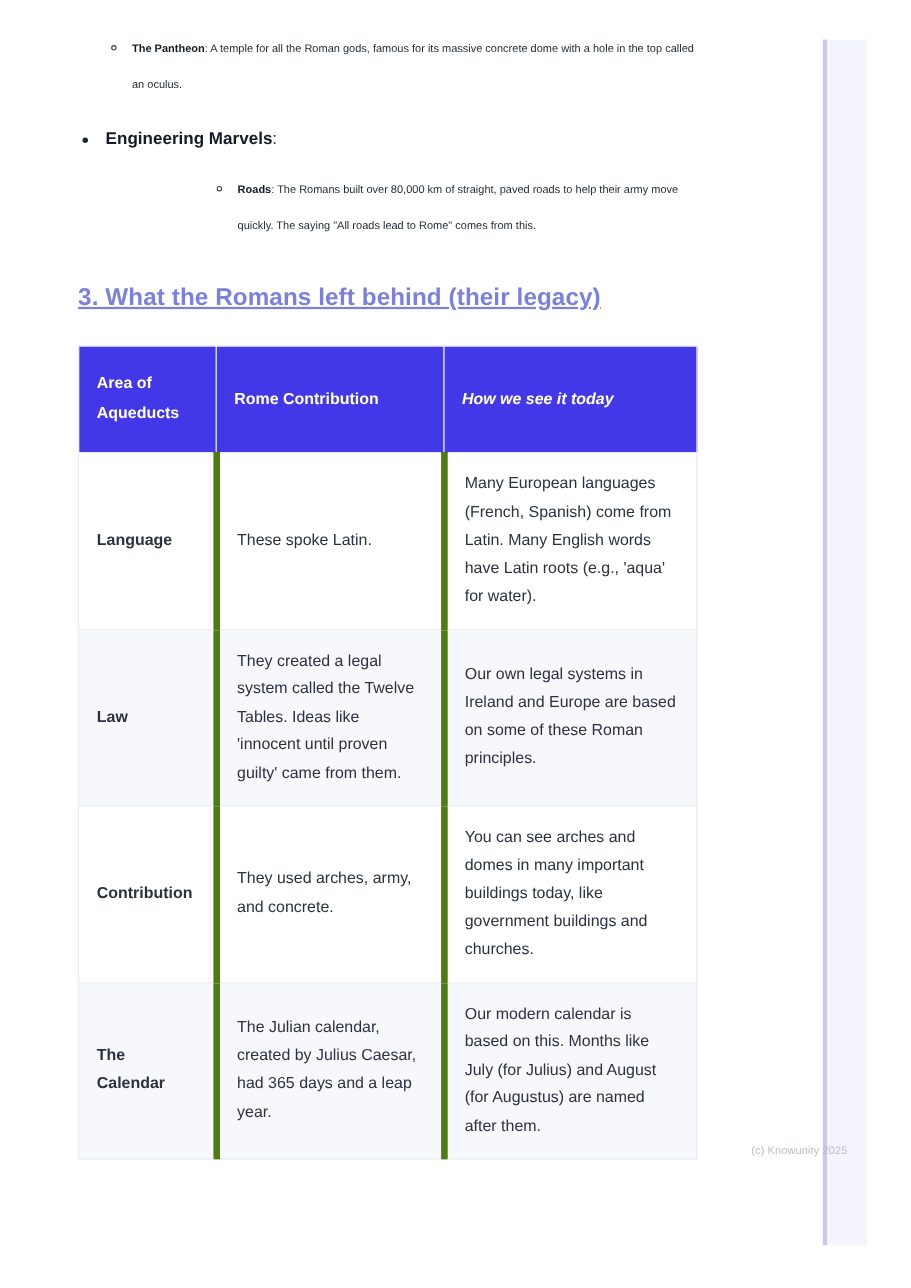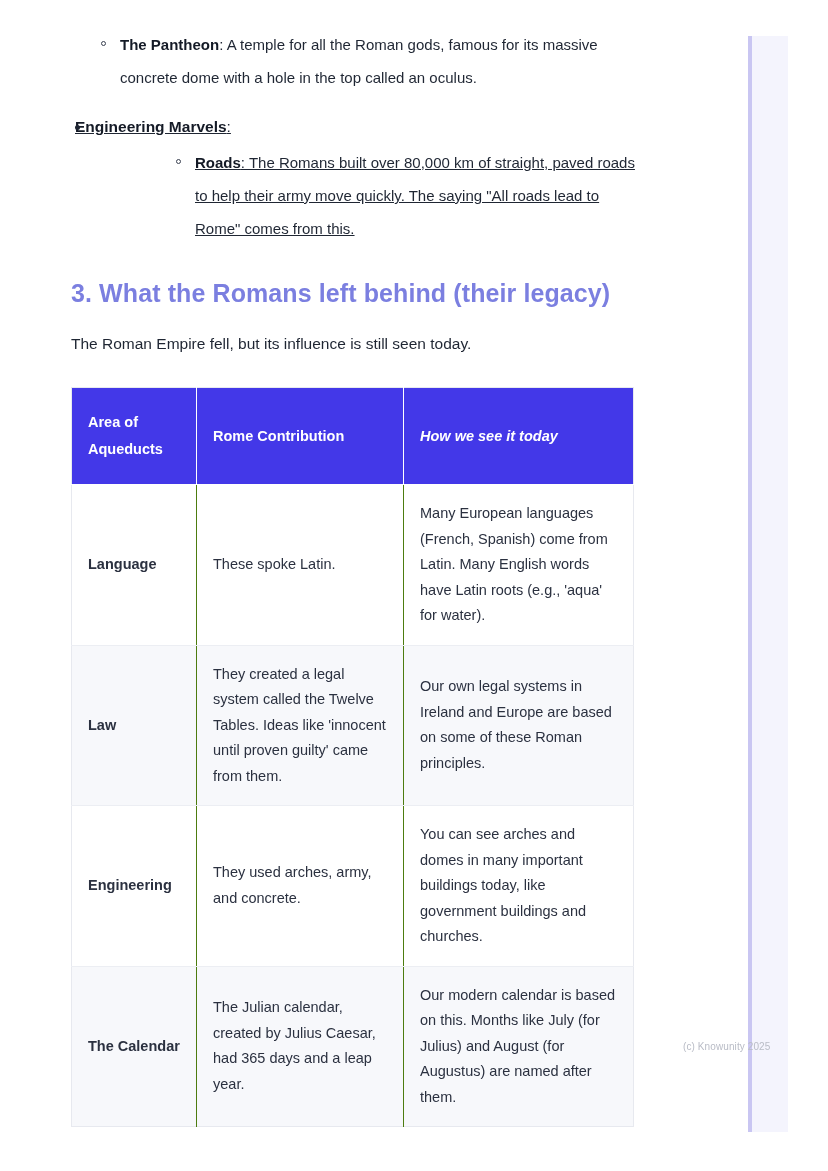--- a/index.html
+++ b/index.html
@@ -45,26 +45,25 @@
   }
 
   
   ul.lvl1 {
     list-style: none;
     margin: 0;
     padding: 0;
   }
   ul.lvl1 > li.bullet1 {
     position: relative;
-    padding-left: 75px;
+    padding-left: 96px;
     margin: 0 0 4px 0;
     font-size: 15.5px;
     line-height: 30px;
     color: #1f2633;
-    text-decoration: underline;
   }
   ul.lvl1 > li.bullet1::before {
     content: "";
     position: absolute;
     left: 75px;
     top: 13px;
     width: 5px;
     height: 5px;
     border-radius: 50%;
     background: #1f2633;
@@ -72,51 +71,52 @@
   ul.lvl2 {
     list-style: none;
     margin: 0;
     padding: 0;
   }
   ul.lvl2 > li.bullet2 {
     position: relative;
     padding-left: 120px;
     padding-right: 70px;
     margin: 0 0 18px 0;
-    font-size: 15px;
+    font-size: 10px;
     line-height: 33px;
     color: #1f2633;
   }
   ul.lvl2 > li.bullet2::before {
     content: "";
     position: absolute;
     left: 101px;
     top: 13px;
     width: 5px;
     height: 5px;
     border-radius: 50%;
     border: 1.3px solid #3b4252;
     background: transparent;
     box-sizing: border-box;
   }
   .term {
     font-weight: bold;
     color: #141a26;
   }
 
-  .nested-group { margin-top: 4px; }
+  .nested-group { margin-top: 14px; }
 
   
   h2.section-heading {
     margin: 34px 0 0 71px;
-    font-size: 25px;
+    font-size: 22px;
     line-height: 28px;
     font-weight: bold;
     color: #7b7fe0;
     letter-spacing: 0.1px;
+    text-decoration: underline;
   }
 
   p.lede {
     margin: 24px 0 0 71px;
     font-size: 15.5px;
     line-height: 26px;
     color: #1f2633;
   }
 
   
@@ -143,21 +143,21 @@
     border-right: 1px solid #ffffff;
     border-bottom: 1px solid #ffffff;
   }
   table.legacy-table thead th:last-child { border-right: none; font-style: italic; }
 
   table.legacy-table tbody td {
     font-size: 14.5px;
     line-height: 25.5px;
     vertical-align: middle;
     padding: 16px 16px;
-    border-right: 1px solid #4d7c0f;
+    border-right: 6px solid #4d7c0f;
     border-bottom: 1px solid #eceef3;
     color: #2b3140;
   }
   table.legacy-table tbody td:last-child { border-right: none; }
   table.legacy-table tbody tr:last-child td { border-bottom: none; }
 
   table.legacy-table tbody tr:nth-child(odd)  { background: #ffffff; }
   table.legacy-table tbody tr:nth-child(even) { background: #f7f8fb; }
 
   td.area-cell {
@@ -196,21 +196,20 @@
           <li class="bullet2">
             <span class="term">Roads</span><span>: The Romans built over 80,000 km of straight, paved roads to help their army move quickly. The saying "All roads lead to Rome" comes from this.</span>
           </li>
         </ul>
       </div>
     </li>
   </ul>
 
   <h2 class="section-heading">3. What the Romans left behind (their legacy)</h2>
 
-  <p class="lede">The Roman Empire fell, but its influence is still seen today.</p>
 
   <table class="legacy-table">
     <colgroup>
       <col class="c1">
       <col class="c2">
       <col class="c3">
     </colgroup>
     <thead>
       <tr>
         <th>Area of Aqueducts</th>
@@ -223,21 +222,21 @@
         <td class="area-cell">Language</td>
         <td>These spoke Latin.</td>
         <td>Many European languages (French, Spanish) come from Latin. Many English words have Latin roots (e.g., 'aqua' for water).</td>
       </tr>
       <tr>
         <td class="area-cell">Law</td>
         <td>They created a legal system called the Twelve Tables. Ideas like 'innocent until proven guilty' came from them.</td>
         <td>Our own legal systems in Ireland and Europe are based on some of these Roman principles.</td>
       </tr>
       <tr>
-        <td class="area-cell">Engineering</td>
+        <td class="area-cell">Contribution</td>
         <td>They used arches, army, and concrete.</td>
         <td>You can see arches and domes in many important buildings today, like government buildings and churches.</td>
       </tr>
       <tr>
         <td class="area-cell">The Calendar</td>
         <td>The Julian calendar, created by Julius Caesar, had 365 days and a leap year.</td>
         <td>Our modern calendar is based on this. Months like July (for Julius) and August (for Augustus) are named after them.</td>
       </tr>
     </tbody>
   </table>

